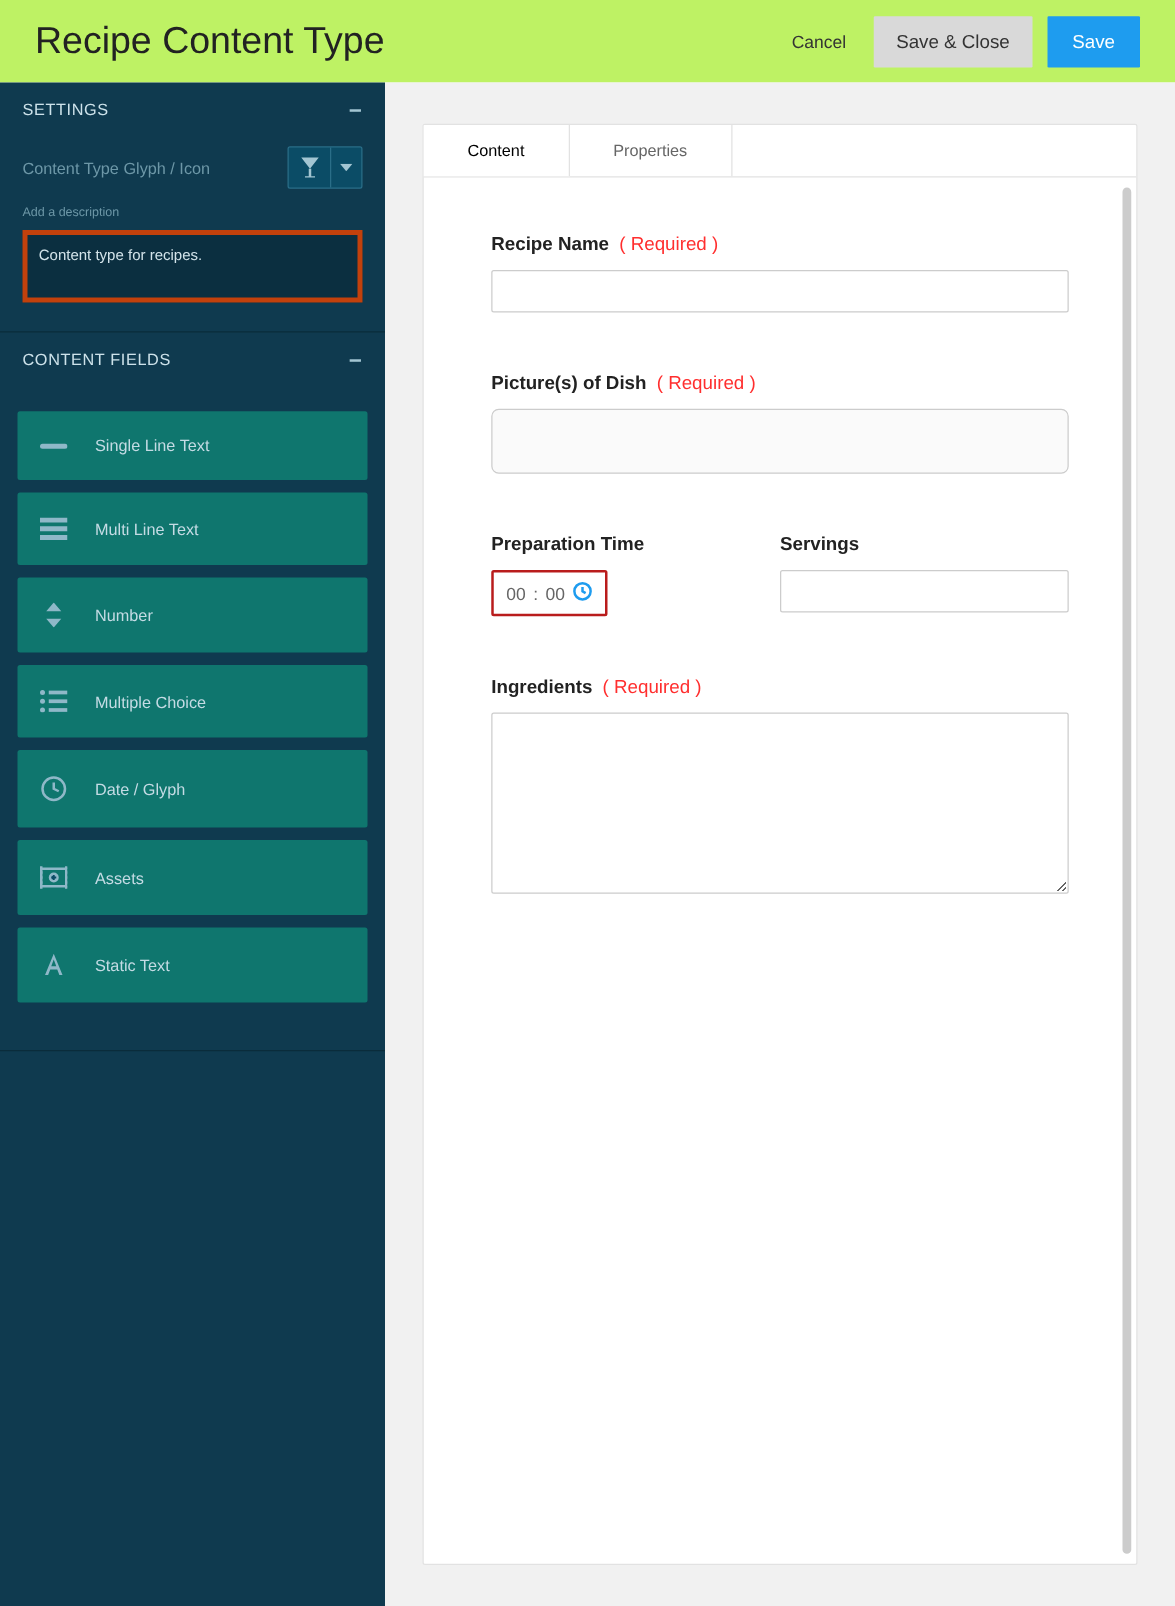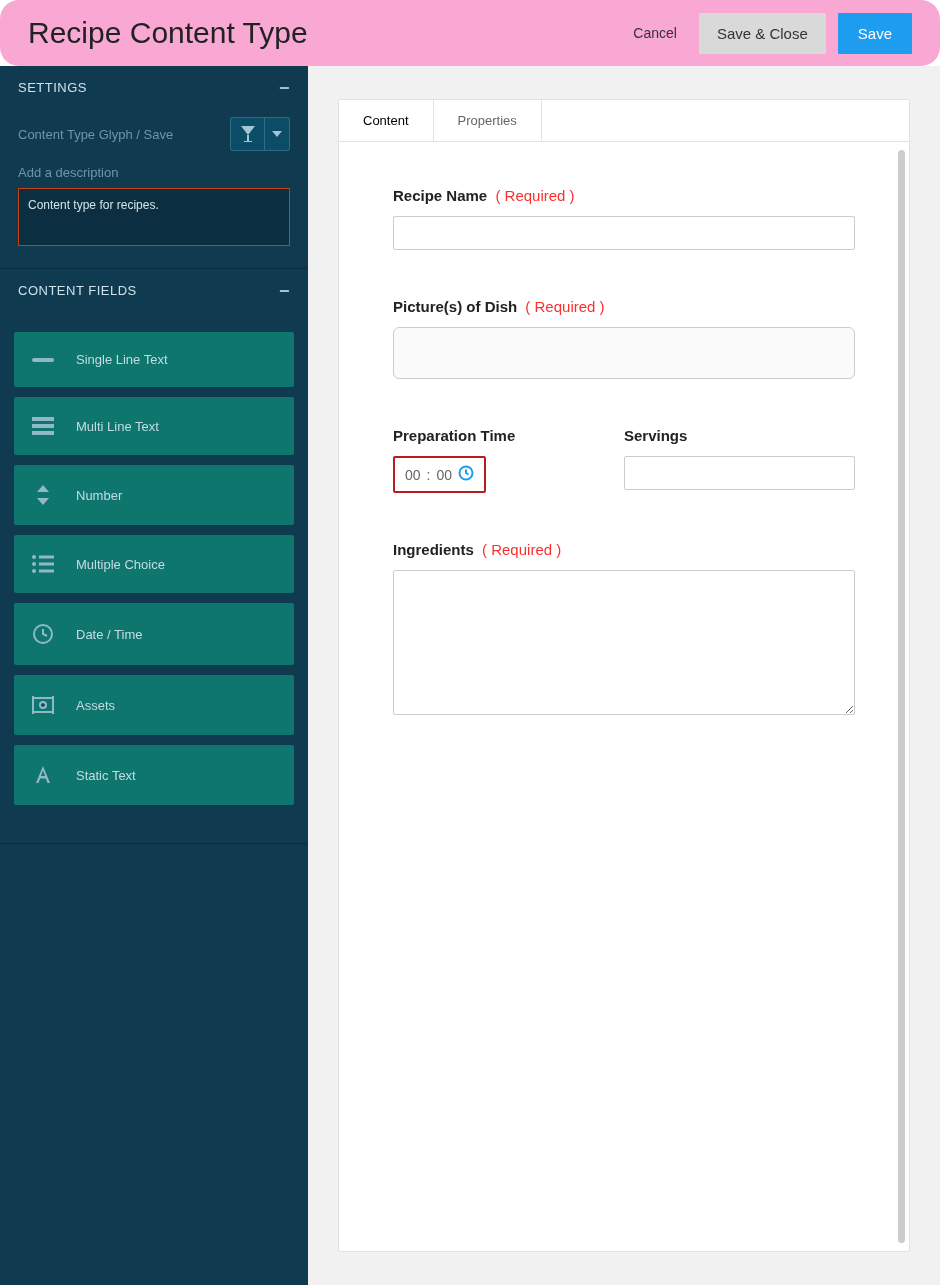--- a/index.html
+++ b/index.html
@@ -12,23 +12,22 @@
       width: 940px;
       height: 1285px;
       background: #fff;
       overflow: hidden;
     }
     .header {
       display: flex;
       align-items: center;
       justify-content: space-between;
       padding: 15px 28px;
-      background: #f9a8d4;
+      background: #bef264;
       height: 66px;
-      border-radius: 19px;
     }
     .page-title {
       font-size: 30px;
       font-weight: 400;
       color: #222;
     }
     .header-actions {
       display: flex;
       align-items: center;
       gap: 12px;
@@ -114,29 +113,29 @@
       justify-content: center;
       border-right: 1px solid #2a6e88;
     }
     .glyph-dropdown {
       width: 24px;
       display: flex;
       align-items: center;
       justify-content: center;
     }
     .desc-label {
-      font-size: 13px;
+      font-size: 10px;
       color: #6d97a7;
       margin-bottom: 8px;
     }
     .desc-textarea {
       width: 100%;
       height: 58px;
       background: #0b2f40;
-      border: 1px solid #c2410c;
+      border: 4px solid #c2410c;
       color: #d3e4ea;
       font-size: 12px;
       padding: 9px;
       resize: none;
       font-family: inherit;
     }
     .content-fields-body {
       padding: 20px 14px;
     }
     .section-divider-top {
@@ -179,21 +178,21 @@
       border-radius: 2px;
       height: 100%;
       display: flex;
       flex-direction: column;
     }
     .tabs-header {
       display: flex;
       border-bottom: 1px solid #e2e2e2;
     }
     .tab {
-      padding: 13px 24px;
+      padding: 13px 35px;
       font-size: 13px;
       color: #666;
       cursor: pointer;
       border-right: 1px solid #e2e2e2;
     }
     .tab.active {
       color: #000;
       background: #fff;
       font-weight: 500;
     }
@@ -313,21 +312,21 @@
 <div class="body">
   <div class="sidebar">
 
     <div class="section-header">
       <span>SETTINGS</span>
       <span class="collapse-icon">−</span>
     </div>
 
     <div class="settings-body">
       <div class="settings-row">
-        <span class="settings-label">Content Type Glyph / Save</span>
+        <span class="settings-label">Content Type Glyph / Icon</span>
         <div class="glyph-selector">
           <div class="glyph-icon">
             <svg width="16" height="18" viewBox="0 0 16 18" fill="#a3c5d2">
                 <path d="M1 1 L15 1 L8 10 Z M7 10 L9 10 L9 16 L12 16 L12 17 L4 17 L4 16 L7 16 Z"></path>
               </svg>
           </div>
           <div class="glyph-dropdown">
             <svg width="10" height="6" viewBox="0 0 10 6" fill="#a3c5d2">
                 <path d="M0 0 L10 0 L5 6 Z"></path>
               </svg>
@@ -388,21 +387,21 @@
         <span class="field-label">Multiple Choice</span>
       </div>
 
       <div class="field-item">
         <span class="field-icon">
           <svg width="22" height="22" viewBox="0 0 22 22" fill="none" stroke="#8fb8c8" stroke-width="2">
               <circle cx="11" cy="11" r="9"></circle>
               <path d="M11 6 L11 11 L15 13"></path>
             </svg>
         </span>
-        <span class="field-label">Date / Time</span>
+        <span class="field-label">Date / Glyph</span>
       </div>
 
       <div class="field-item">
         <span class="field-icon">
           <svg width="22" height="20" viewBox="0 0 22 20" fill="none" stroke="#8fb8c8" stroke-width="2">
               <rect x="1" y="3" width="20" height="14"></rect>
               <path d="M1 1 L1 19 M21 1 L21 19" stroke-dasharray="2 2"></path>
               <circle cx="11" cy="10" r="3" fill="#8fb8c8"></circle>
               <path d="M9 10 L13 10 M11 8 L11 12" stroke="#0b4c66" stroke-width="1.5" fill="none"></path>
               <path d="M9.5 8.5 L13 10 L9.5 11.5 Z" fill="#0b4c66" stroke="none"></path>

